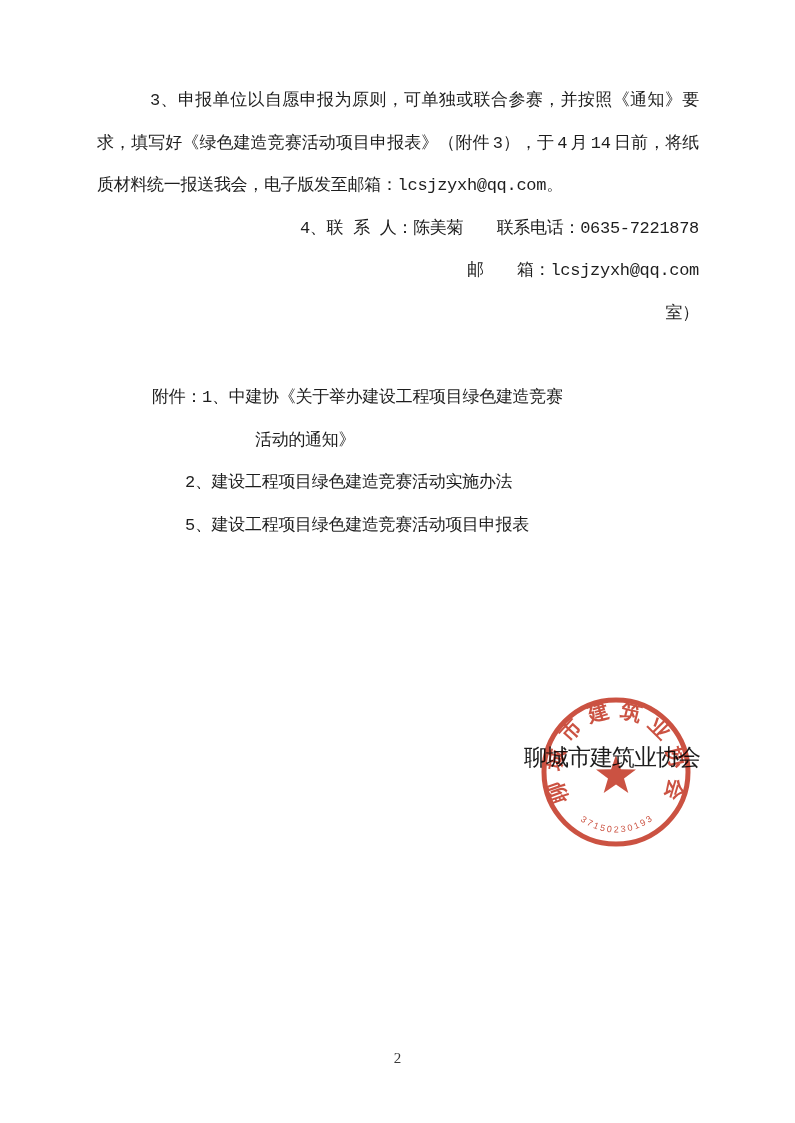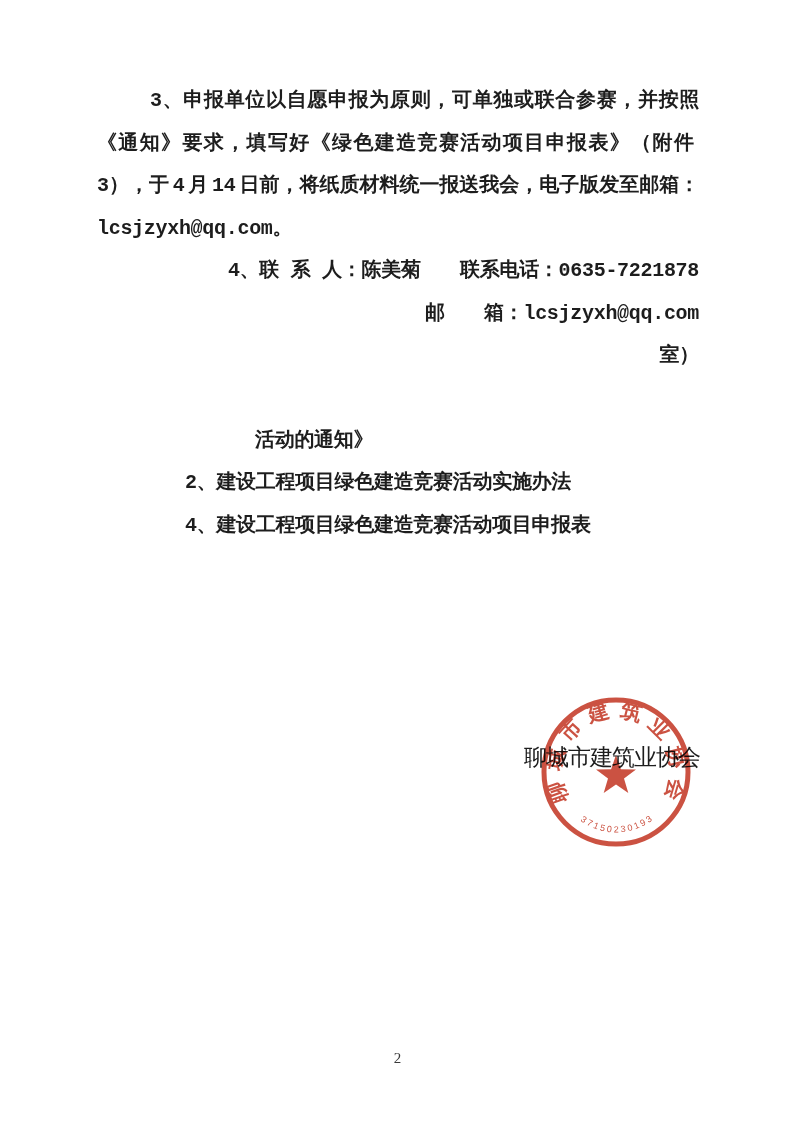--- a/index.html
+++ b/index.html
@@ -11,24 +11,23 @@
     background: #ffffff;
     overflow: hidden;
     font-family: "Liberation Mono", "DejaVu Sans Mono", serif;
     color: #1d1d1d;
   }
   .content {
     position: absolute;
     left: 97px;
     top: 80px;
     width: 602px;
-    font-size: 20px;
+    font-size: 17px;
     line-height: 42.5px;
     letter-spacing: -0.3px;
-    font-weight: bold;
   }
   .para {
     margin: 0;
     text-align: justify;
     text-justify: inter-ideograph;
     text-indent: 53px;
   }
   .fixed-line {
     margin: 0;
     white-space: nowrap;
@@ -89,23 +88,24 @@
   <div class="content">
     <p class="para">3、申报单位以自愿申报为原则，可单独或联合参赛，并按照《通知》要求，填写好《绿色建造竞赛活动项目申报表》（附件 3），于 4 月 14 日前，将纸质材料统一报送我会，电子版发至邮箱：lcsjzyxh@qq.com。</p>
 
     <p class="fixed-line indent-2em">4、联 系 人：陈美菊　　联系电话：0635-7221878</p>
 
     <p class="fixed-line indent-2em">邮　　箱：lcsjzyxh@qq.com</p>
 
     <p class="fixed-line">室）</p>
 
     <div class="attachments">
+      <p class="att-line ind-a">附件：1、中建协《关于举办建设工程项目绿色建造竞赛</p>
       <p class="att-line ind-b">活动的通知》</p>
       <p class="att-line ind-c">2、建设工程项目绿色建造竞赛活动实施办法</p>
-      <p class="att-line ind-c">4、建设工程项目绿色建造竞赛活动项目申报表</p>
+      <p class="att-line ind-c">5、建设工程项目绿色建造竞赛活动项目申报表</p>
     </div>
   </div>
 
   <div class="sig-org">聊城市建筑业协会</div>
 
   <svg class="seal" viewBox="0 0 156 156" xmlns="http://www.w3.org/2000/svg">
     <defs>
       <path id="ringPath" d="M 30.4,105.5 A 55,55 0 1 1 125.6,105.5" fill="none"></path>
       <path id="numPath" d="M 39,124 A 60,60 0 0 0 117,124" fill="none"></path>
     </defs>

